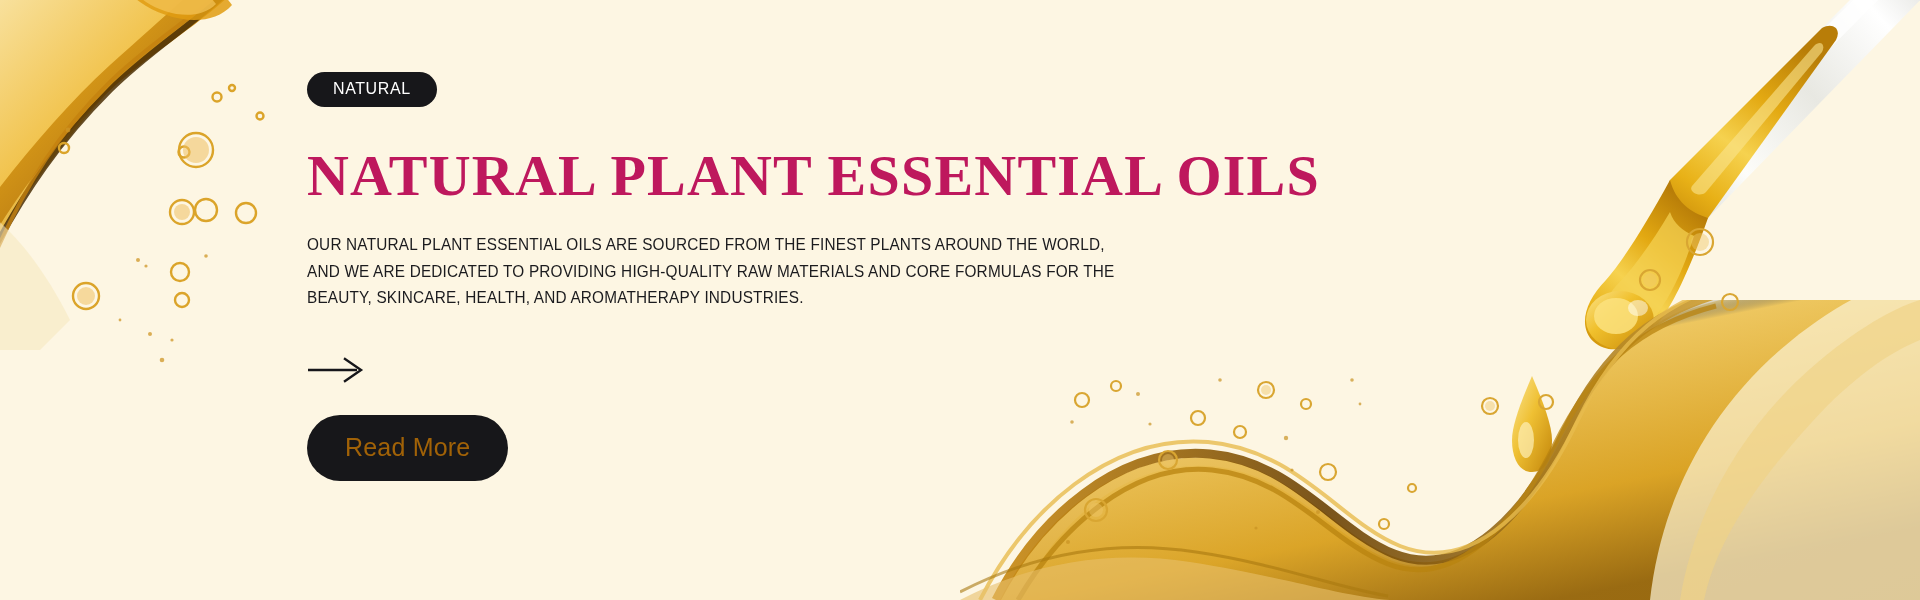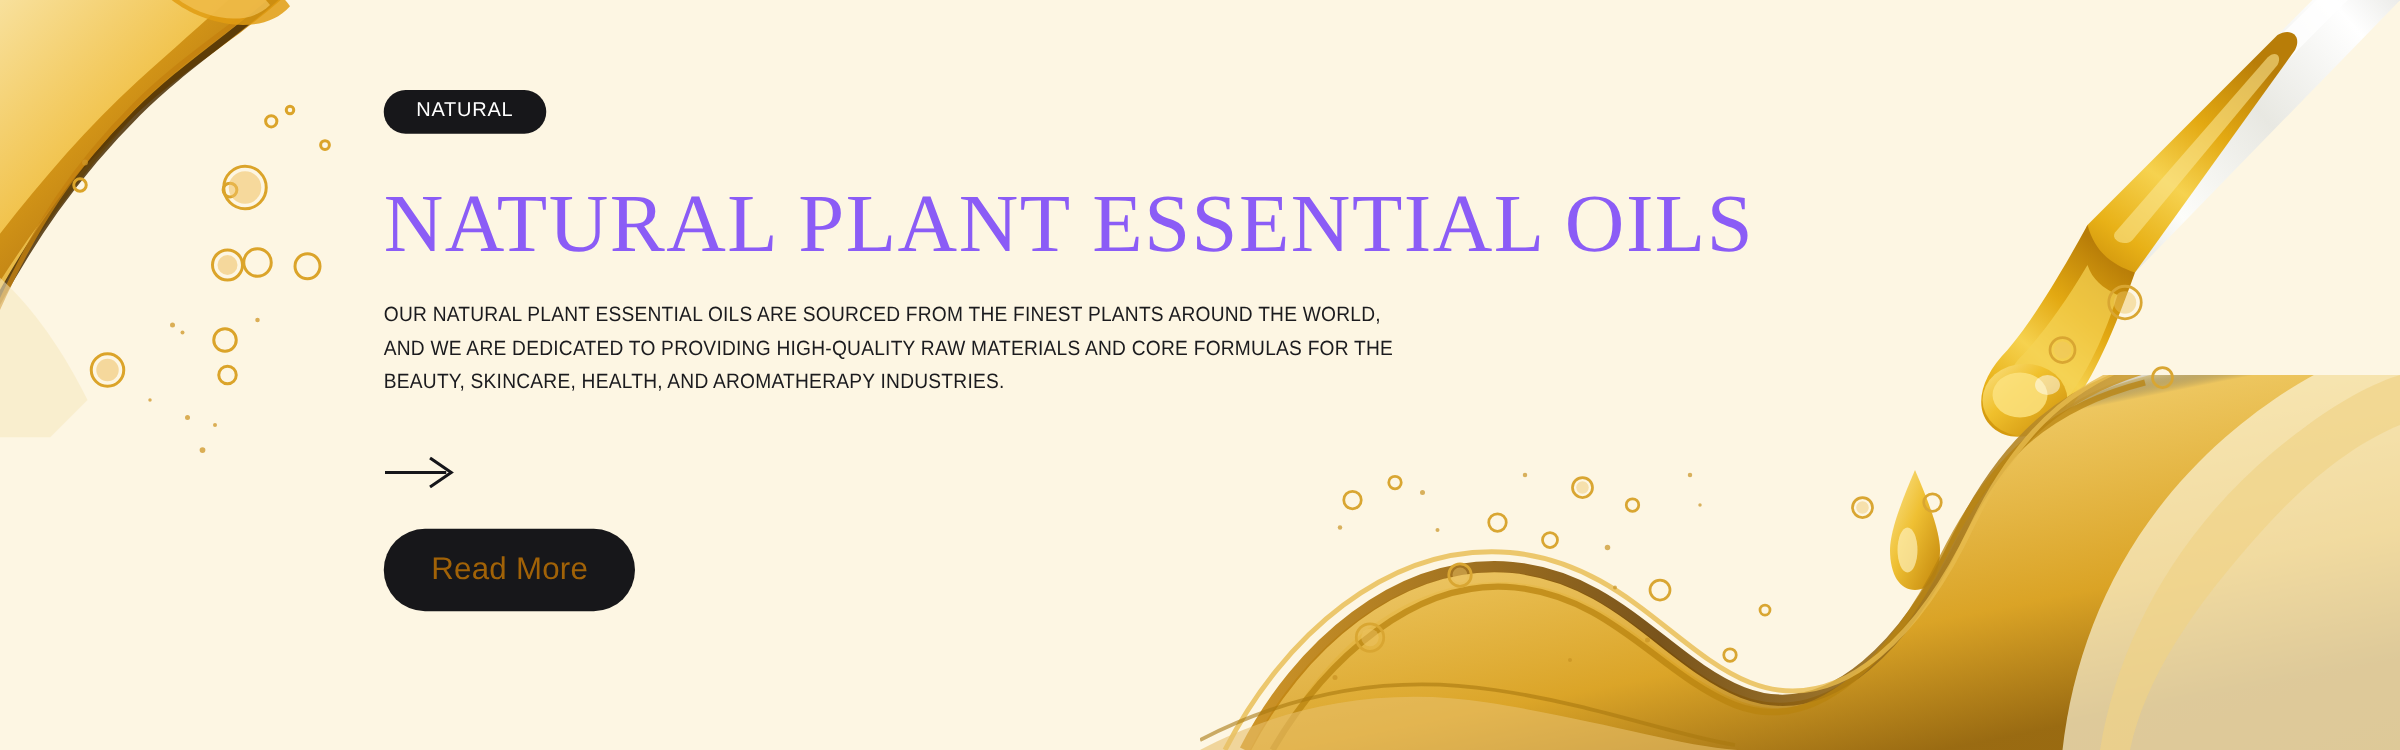--- a/index.html
+++ b/index.html
@@ -40,25 +40,25 @@
     font-size:16px;
     letter-spacing:0.6px;
     font-weight:400;
     line-height:1;
     font-family:"Liberation Sans", sans-serif;
   }
 
   .headline {
     margin-top:40px;
     font-family:"Liberation Serif", serif;
-    font-weight:400;
-    font-size:66px;
+    font-weight:700;
+    font-size:58px;
     line-height:1.0;
     letter-spacing:1.2px;
-    color:#8b5cf6;
+    color:#be185d;
     white-space:nowrap;
   }
 
   .subcopy {
     margin-top:26px;
     width:890px;
     font-family:"Liberation Sans", sans-serif;
     font-size:16.5px;
     line-height:1.62;
     letter-spacing:0.2px;

